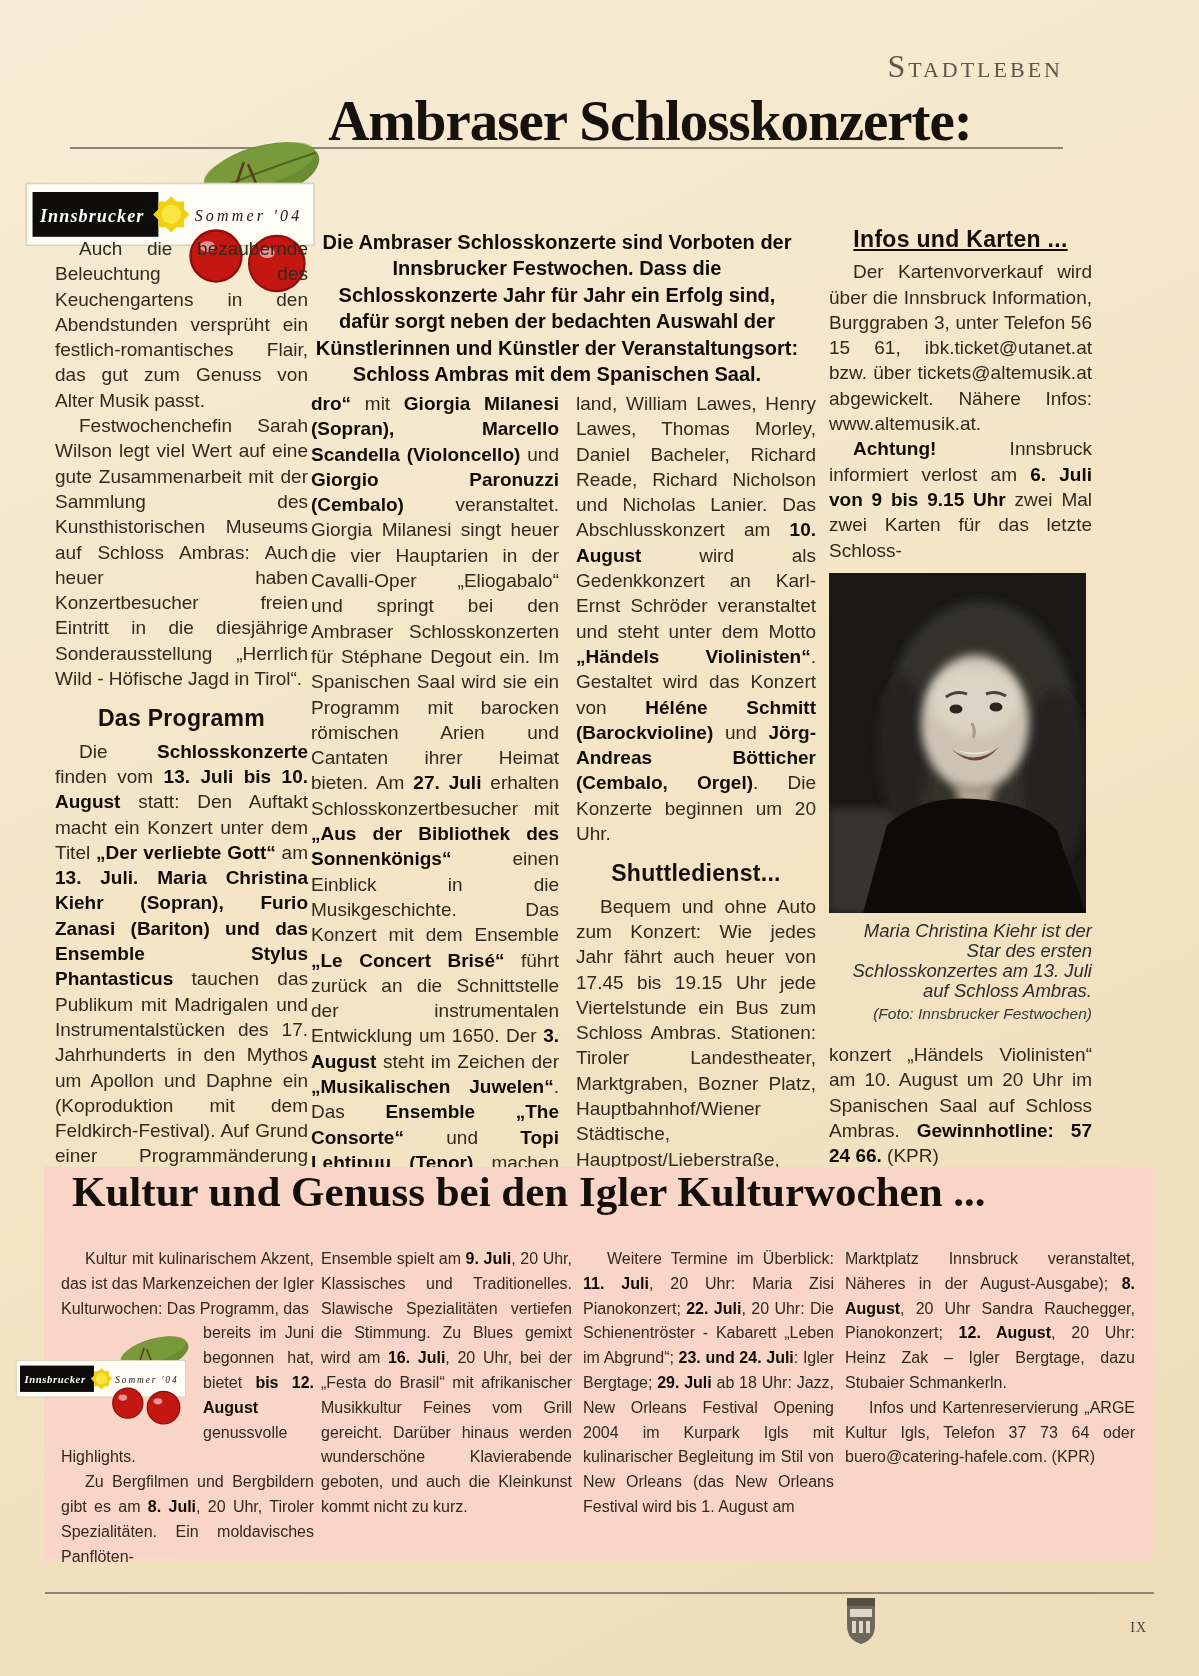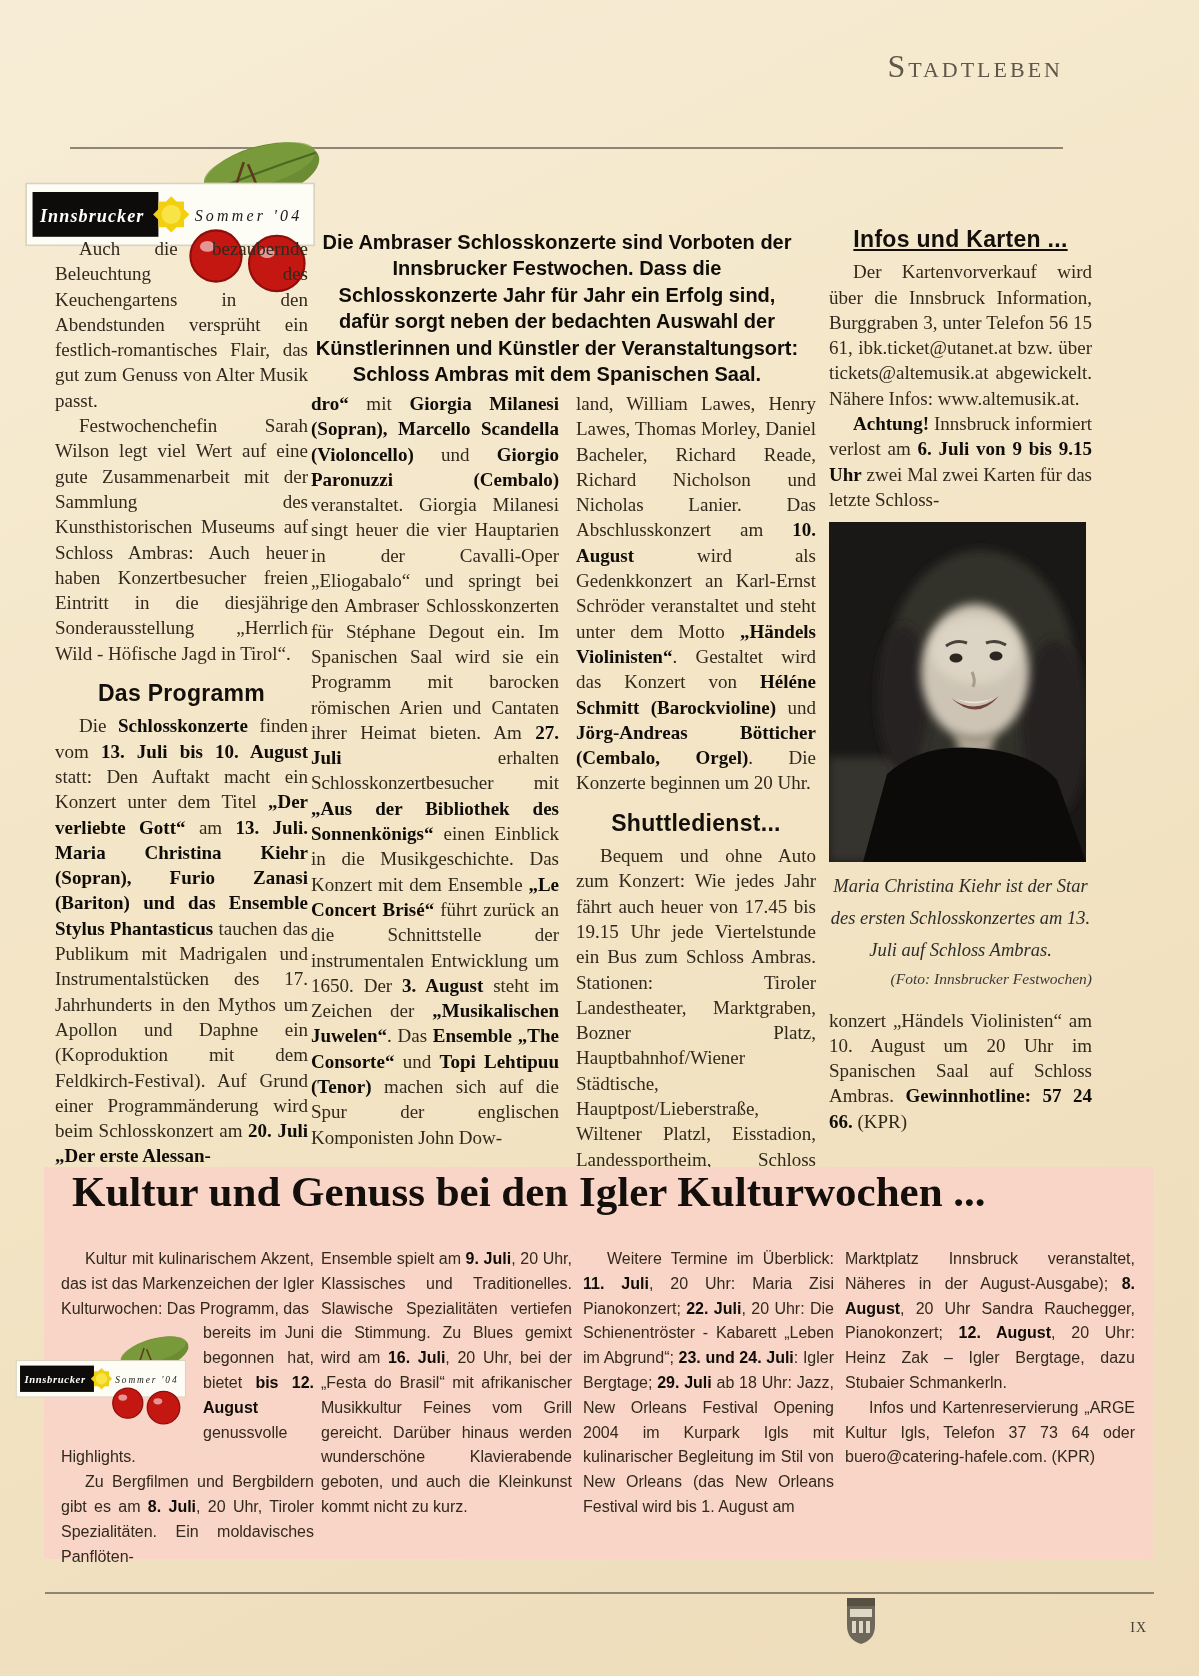--- a/index.html
+++ b/index.html
@@ -11,35 +11,35 @@
     font-variant:small-caps;font-size:32px;letter-spacing:3px;color:#5e574b;}
   .header-rule{position:absolute;left:70px;right:136px;top:147px;height:2px;background:#8d8576;}
   .title{position:absolute;left:170px;width:960px;top:90px;text-align:center;
     font-family:"Liberation Serif",serif;font-weight:bold;font-size:57px;line-height:62px;
     color:#16110c;letter-spacing:-1px;}
   
   .logo-top{position:absolute;left:24px;top:128px;width:320px;}
   .logo-igls{position:absolute;left:15px;top:1328px;width:188px;}
   
   .col{position:absolute;font-size:19px;line-height:25.3px;text-align:justify;}
-  .col p{margin:0;font-family:Liberation Serif, serif;}
+  .col p{margin:0;}
   .ind{text-indent:24px;}
   .colhead{font-weight:bold;font-size:23px;text-align:center;margin:15px 0 7px;color:#140f0a;
     letter-spacing:.3px;font-family:"Liberation Sans",sans-serif;}
   .mt0{margin-top:0;text-decoration:underline;}
   b{color:#100c08;}
   .col1{left:55px;top:236px;width:253px;}
   .lead{position:absolute;left:312px;top:229px;width:490px;font-weight:bold;font-size:20px;
     line-height:26.4px;text-align:center;color:#171209;}
   .col2{left:311px;top:391px;width:248px;}
   .col3{left:565px;top:391px;width:240px;margin-left:11px;}
   .col4{left:829px;top:227px;width:263px;}
   .photo{width:257px;height:340px;margin:10px 0 8px;}
   .photo svg{display:block;width:100%;height:100%;}
-  .caption{font-style:italic;font-size:18.5px;line-height:32px;text-align:center;color:#2e2d2b;}
+  .caption{font-style:italic;font-size:18.5px;line-height:20px;text-align:right;color:#2e2d2b;}
   .credit{font-style:italic;font-size:15.5px;text-align:right;color:#3a3835;margin-bottom:16px !important;}
   
   .igls-panel{position:absolute;left:44px;top:1167px;width:1109px;height:392px;background:#f8d5c6;}
   .igls-title{margin:0 0 0 28px;font-family:"Liberation Serif",serif;font-weight:bold;
     font-size:43px;color:#150f0b;letter-spacing:0;}
   .igls-col{position:absolute;top:80px;font-size:16px;line-height:24.8px;text-align:justify;}
   .igls-col p{margin:0;}
   .igc1{left:17px;width:253px;}
   .igc2{left:277px;width:251px;}
   .igc3{left:539px;width:251px;}
@@ -55,21 +55,21 @@
 </style>
 </head>
 <body>
 
 <div class="page">
 
   <div class="section-label">Stadtleben</div>
   <div class="header-rule"></div>
 
   <div class="title">
-    <br>
+    <span>Ambraser Schlosskonzerte:</span><br>
   </div>
 
   <div class="logo-top">
     <svg class="sommer-logo" viewBox="0 0 300 168">
       <g transform="rotate(-16 222 40)">
         <ellipse cx="222" cy="42" rx="56" ry="25" fill="#6b8c33"></ellipse>
         <ellipse cx="222" cy="36" rx="54" ry="18" fill="#7da03e" opacity="0.7"></ellipse>
         <path d="M168 46 Q222 40 276 38" stroke="#4c6722" stroke-width="2" fill="none"></path>
       </g>
       <path d="M206 32 q-16 48 -24 78" stroke="#5d3a1e" stroke-width="2.5" fill="none"></path>

